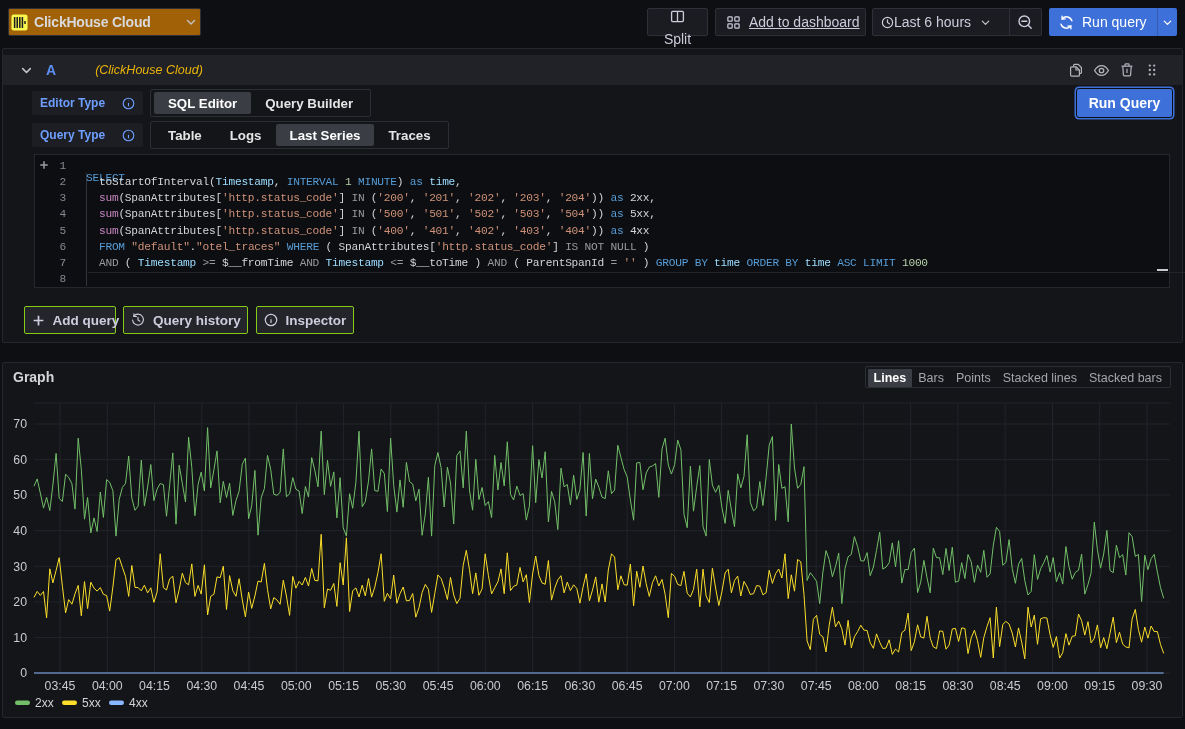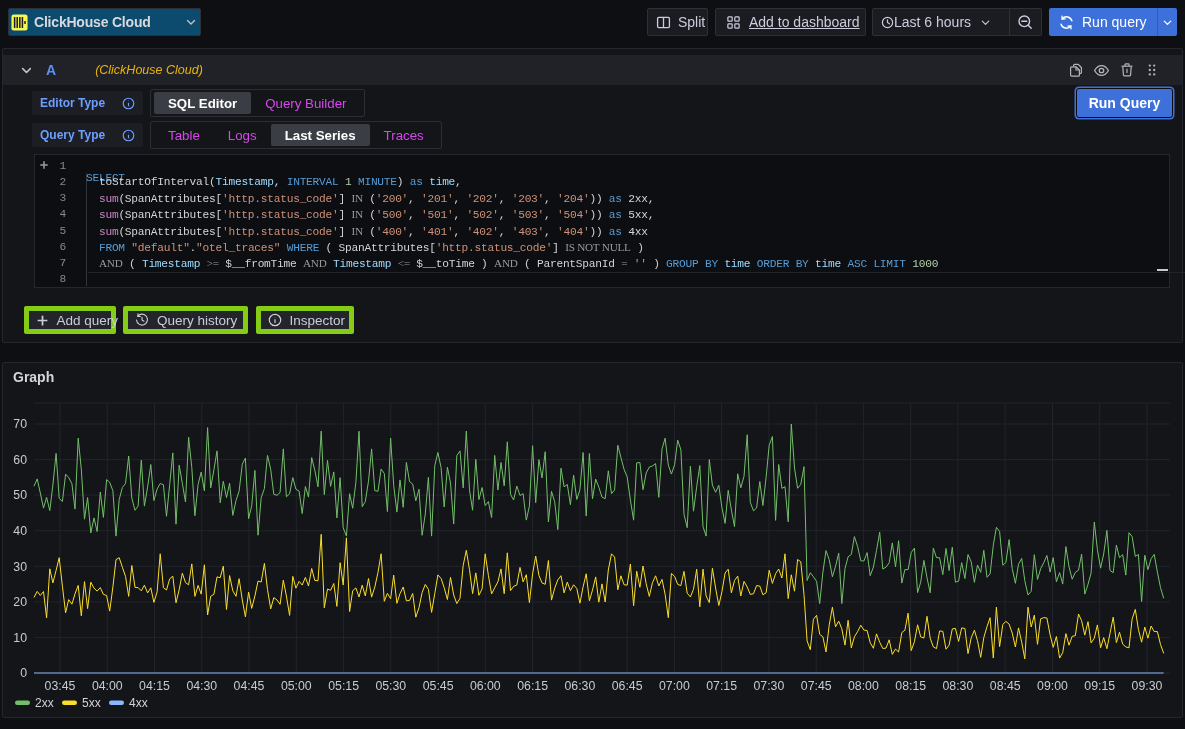--- a/index.html
+++ b/index.html
@@ -3,62 +3,62 @@
 <meta charset="utf-8">
 <style>
 * { margin:0; padding:0; box-sizing:border-box; }
 html,body { width:1185px; height:729px; background:#0e0f13; font-family:"Liberation Sans",sans-serif; overflow:hidden; }
 .abs { position:absolute; }
 #stage { position:relative; width:1185px; height:729px; background:#0e0f13; }
 .icon { display:inline-block; vertical-align:middle; flex-shrink:0; }
 svg { display:block; }
 
 
-.dspicker { left:8px; top:8px; width:193px; height:28px; border:1px solid #2e3038; border-radius:2px; display:flex; align-items:center; padding:0 3px 0 2px; background:#0c4a6e; }
+.dspicker { left:8px; top:8px; width:193px; height:28px; border:1px solid #2e3038; border-radius:2px; display:flex; align-items:center; padding:0 3px 0 2px; background:#a16207; }
 .dspicker .dstext { color:#d8d9dd; font-size:14px; font-weight:600; margin-left:6px; letter-spacing:-0.2px; }
 .dspicker .caret { margin-left:auto; }
 .tbbtn { height:28px; white-space:nowrap; border:1px solid #2e3038; border-radius:2px; background:#1b1c22; color:#ccccdc; font-size:14px; font-weight:500; display:flex; align-items:center; gap:8px; padding:0 10px; position:absolute; top:8px; }
-#btn-split { left:647px; width:61px; padding:0 8px; gap:7px; }
+#btn-split { left:647px; width:61px; padding:0 8px; gap:7px;flex-direction:column; }
 #btn-addtodash { left:715px; width:151px;text-decoration:underline; }
 #timegroup { left:872px; top:8px; width:170px; height:28px; border:1px solid #2e3038; border-radius:2px; background:#1b1c22; display:flex; align-items:center; position:absolute; }
 #timegroup .tleft { white-space:nowrap; display:flex; align-items:center; padding:0 8px; height:100%; flex:1; color:#ccccdc; font-size:14px; font-weight:500; }
 #timegroup .tzoom { width:32px; height:100%; border-left:1px solid #2e3038; display:flex; align-items:center; justify-content:center; }
 #runquery { white-space:nowrap; left:1049px; top:8px; width:128px; height:28px; border-radius:2px; background:#3d71d9; display:flex; align-items:center; position:absolute; color:#ffffff; font-size:14px; font-weight:500; }
 #runquery .rqmain { display:flex; align-items:center; gap:8px; padding:0 10px; flex:1; height:100%; }
 #runquery .rqcaret { width:30px; height:100%; border-left:1px solid #355cb0; display:flex; align-items:center; justify-content:center; }
 
 
 #qpanel { left:2px; top:48px; width:1181px; height:295px; background:#141519; border:1px solid #26272e; border-radius:2px; }
 #qheader { position:absolute; left:0; top:6px; width:1179px; height:30px; background:#212228; display:flex; align-items:center; }
 #qheader .chev { margin-left:17px; }
 #qheader .qa { color:#5b8ff0; font-weight:700; font-size:14px; margin-left:13px; }
 #qheader .qds { color:#eab308; font-style:italic; font-size:12.5px; margin-left:39px; }
 #qheader .hicons { margin-left:auto; margin-right:22px; display:flex; gap:9px; align-items:center; }
 .ilabel { background:#1d1e24; height:24px; display:flex; align-items:center; padding:0 8px; border-radius:2px; color:#6e9fff; font-size:12px; font-weight:700; }
 .ilabel .info { margin-left:auto; }
 .radiogrp { border:1px solid #2c2e36; border-radius:2px; background:#141519; display:flex; align-items:center; height:28px; padding:3px; }
-.radiogrp .ritem { height:22px; display:flex; align-items:center; padding:0 14px; color:#d946ef; font-size:13.3px; border-radius:2px; }
+.radiogrp .ritem { height:22px; display:flex; align-items:center; padding:0 14px; color:#e5e5e5; font-size:13.3px; border-radius:2px;font-weight:bold; }
 .radiogrp .ritem.active { background:#3b3d45; color:#ffffff; font-weight:700; }
 #rq2 { left:1073px; top:39px; width:97px; height:30px; background:#3d71d9; border:1.5px solid #0c0d11; border-radius:3px; color:#ffffff; font-size:14px; font-weight:700; display:flex; align-items:center; justify-content:center; box-shadow:0 0 0 1.5px #3d71d9; }
 
 
 #editor { left:31px; top:105px; width:1136px; height:134px; background:#0d0e12; border:1px solid #26272e; font-family:"Liberation Mono",monospace; font-size:11.2px; letter-spacing:-0.24px; }
 #editor .ln { position:absolute; left:0; width:31px; text-align:right; color:#858890; line-height:16.25px; }
 #editor .cl { position:absolute; left:51px; white-space:pre; color:#d4d4d4; line-height:16.25px; }
 #editor .guide { position:absolute; left:51px; top:18px; width:1px; height:113px; background:#33353c; }
 .k { color:#569cd6; } 
 .i { color:#9cdcfe; } 
 .s { color:#ce9178; } 
 .n { color:#b5cea8; } 
 .f { color:#c586c0; } 
-.g { color:#9a9a9a;font-family:Liberation Serif, serif; } 
+.g { color:#9a9a9a; } 
 .w { color:#d4d4d4; }
 
 
-.secbtn { white-space:nowrap; position:absolute; top:257px; height:28px; background:#24252b; border:5px solid #84cc16; border-radius:2px; color:#ccccdc; font-size:13.5px; font-weight:400; display:flex; align-items:center; gap:8px; padding:0 7px; }
+.secbtn { white-space:nowrap; position:absolute; top:257px; height:28px; background:#24252b; border:1px solid #84cc16; border-radius:2px; color:#ccccdc; font-size:13.5px; font-weight:700; display:flex; align-items:center; gap:8px; padding:0 7px; }
 
 
 #gpanel { left:2px; top:362px; width:1181px; height:356px; background:#141519; border:1px solid #26272e; border-radius:2px; }
 #gtitle { position:absolute; left:10px; top:6px; color:#d5d6da; font-size:14px; font-weight:700; }
 #gradios { position:absolute; right:11px; top:3px; border:1px solid #2c2e36; border-radius:2px; display:flex; height:22px; padding:2px; }
 #gradios .gr { height:18px; display:flex; align-items:center; padding:0 6px; color:#a5a6ad; font-size:12.5px; border-radius:1px; }
 #gradios .gr.active { background:#3b3d45; color:#fff; font-weight:700; }
 </style>
 </head>
 <body>
@@ -240,20 +240,27 @@
           <circle cx="7" cy="7" r="5.7"></circle>
           <line x1="7" y1="6.3" x2="7" y2="10"></line>
           <line x1="7" y1="4" x2="7" y2="4.3"></line>
         </svg>
       <span>Inspector</span>
     </div>
   </div>
 
   <div class="abs" id="gpanel">
     <div id="gtitle">Graph</div>
+    <div id="gradios">
+      <div class="gr active">Lines</div>
+      <div class="gr">Bars</div>
+      <div class="gr">Points</div>
+      <div class="gr">Stacked lines</div>
+      <div class="gr">Stacked bars</div>
+    </div>
     <svg style="position:absolute;left:0;top:0" width="1179" height="354" viewBox="2 362 1179 354">
       <g stroke="#22242b" stroke-width="1">
         <line x1="59.0" y1="402.0" x2="59.0" y2="672.0"></line>
           <line x1="106.3" y1="402.0" x2="106.3" y2="672.0"></line>
           <line x1="153.5" y1="402.0" x2="153.5" y2="672.0"></line>
           <line x1="200.8" y1="402.0" x2="200.8" y2="672.0"></line>
           <line x1="248.0" y1="402.0" x2="248.0" y2="672.0"></line>
           <line x1="295.3" y1="402.0" x2="295.3" y2="672.0"></line>
           <line x1="342.6" y1="402.0" x2="342.6" y2="672.0"></line>
           <line x1="389.8" y1="402.0" x2="389.8" y2="672.0"></line>

